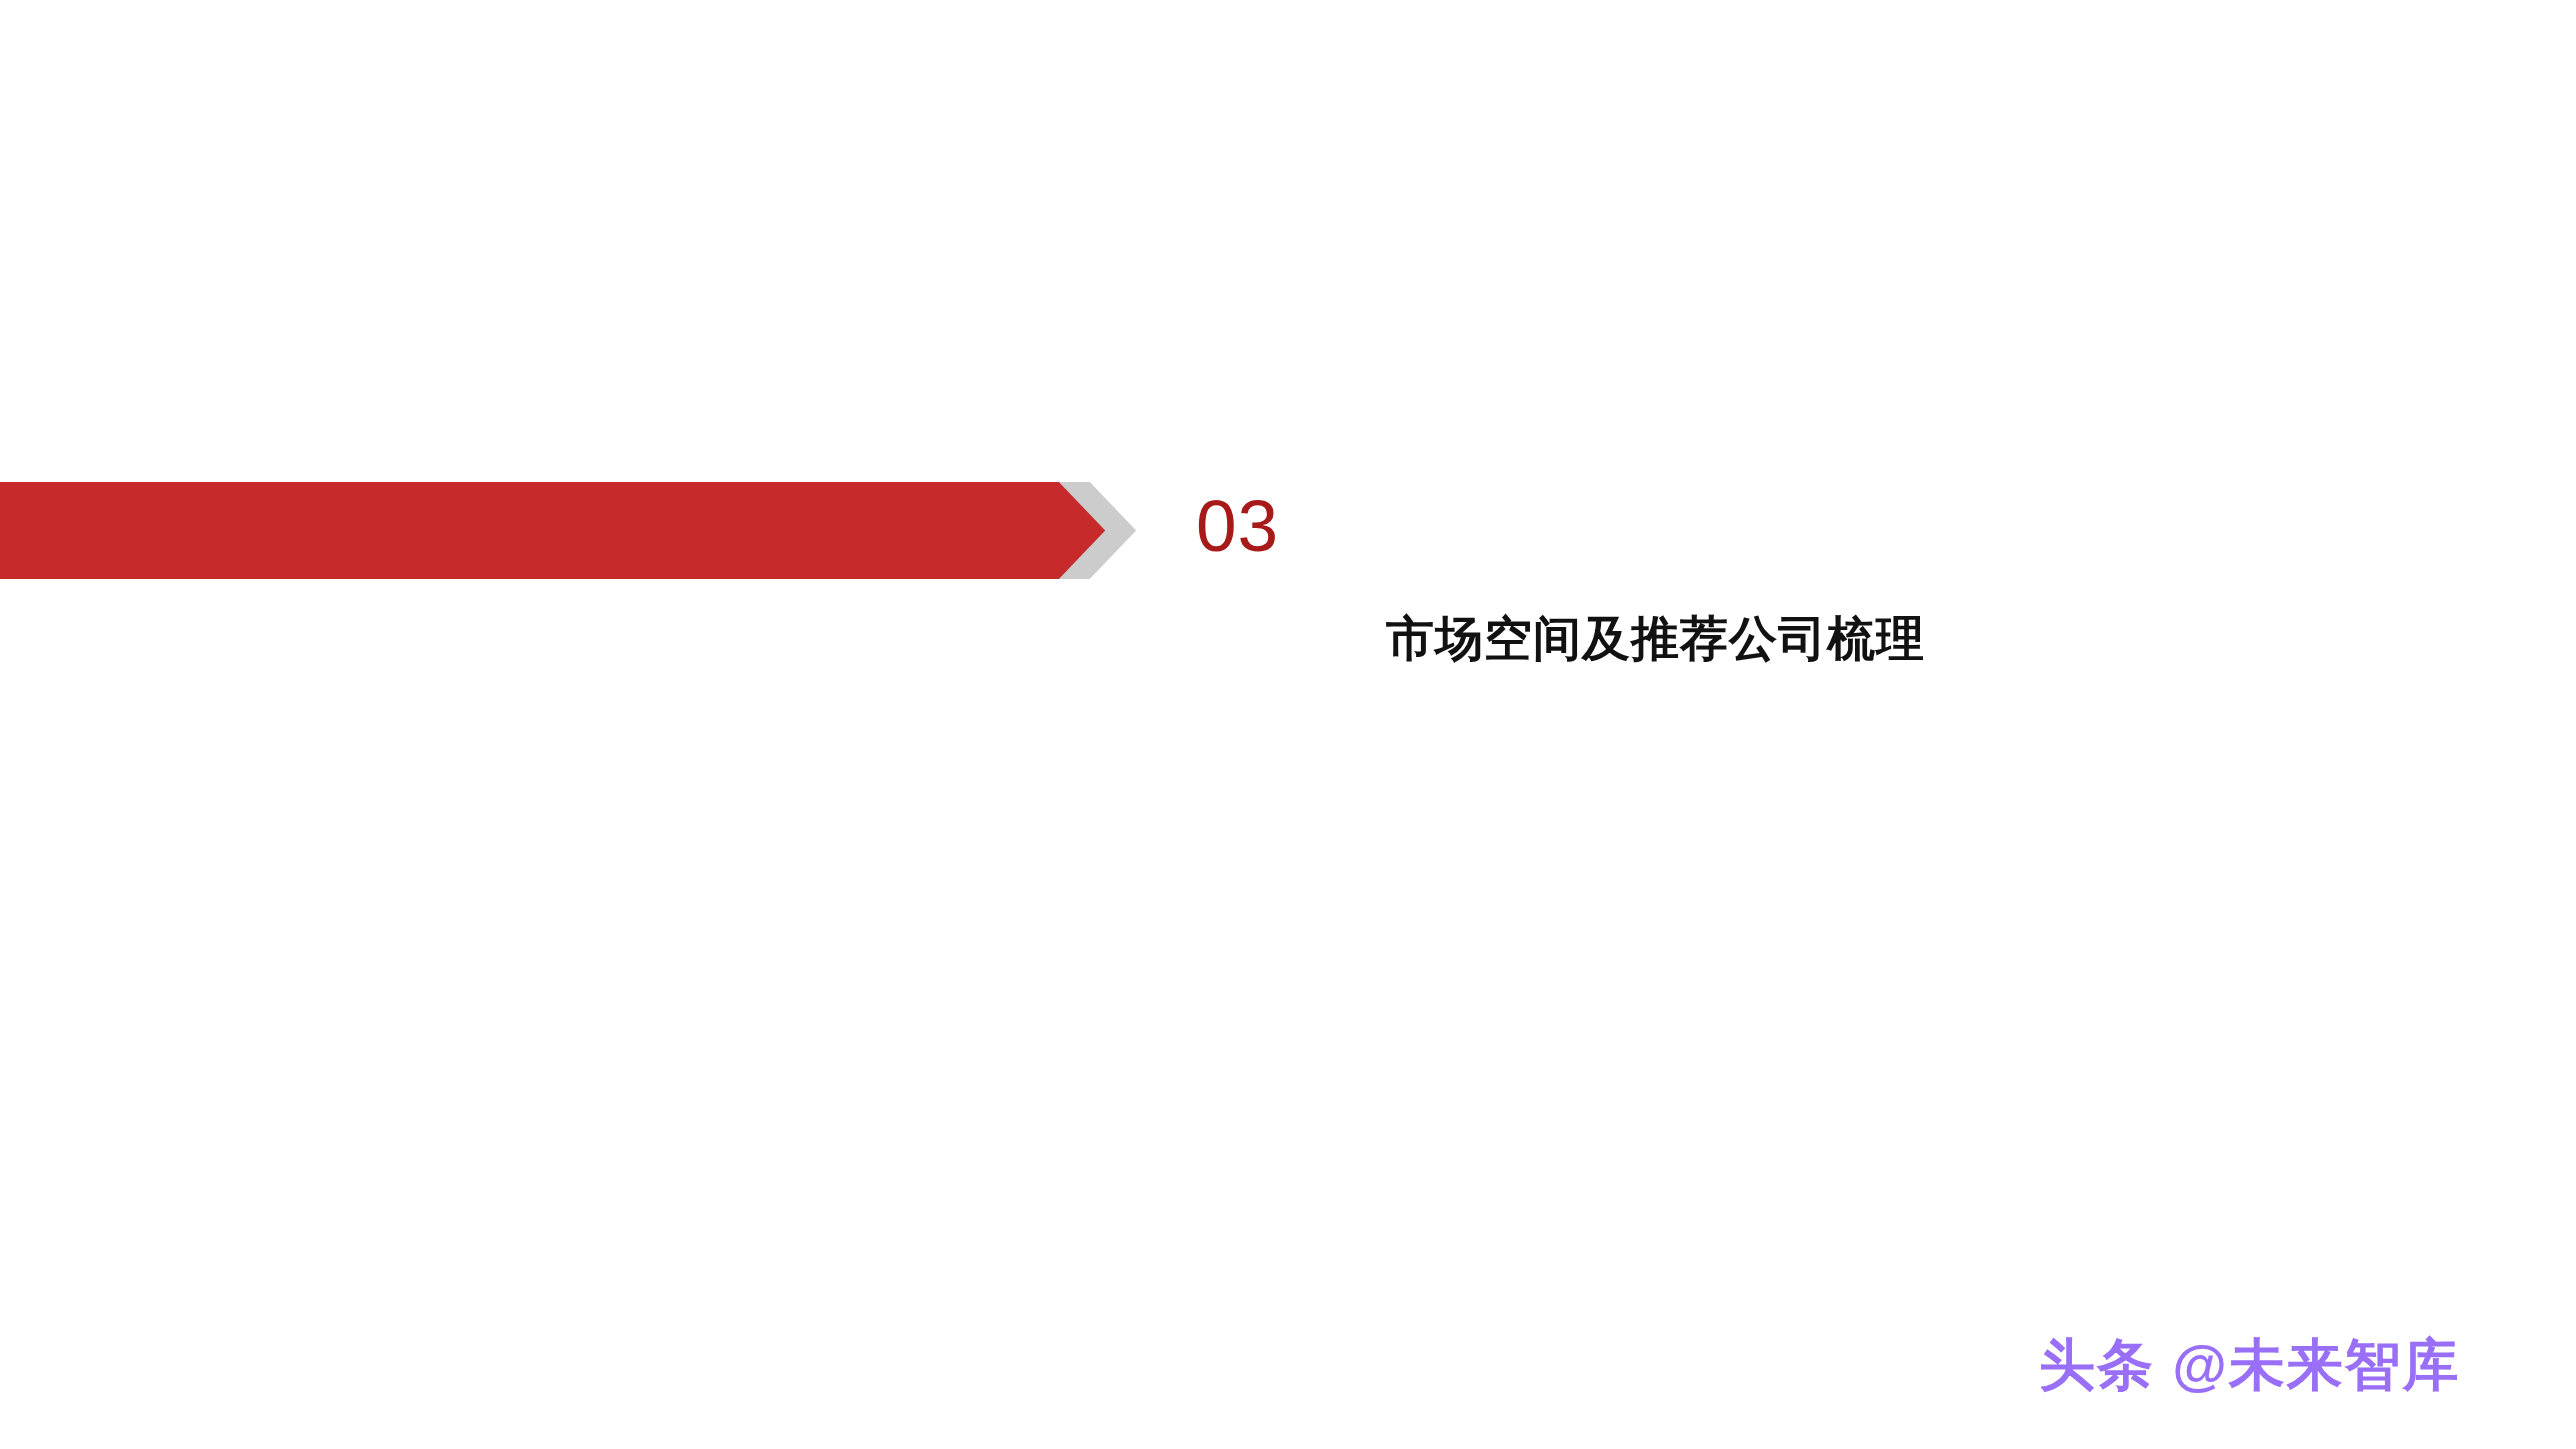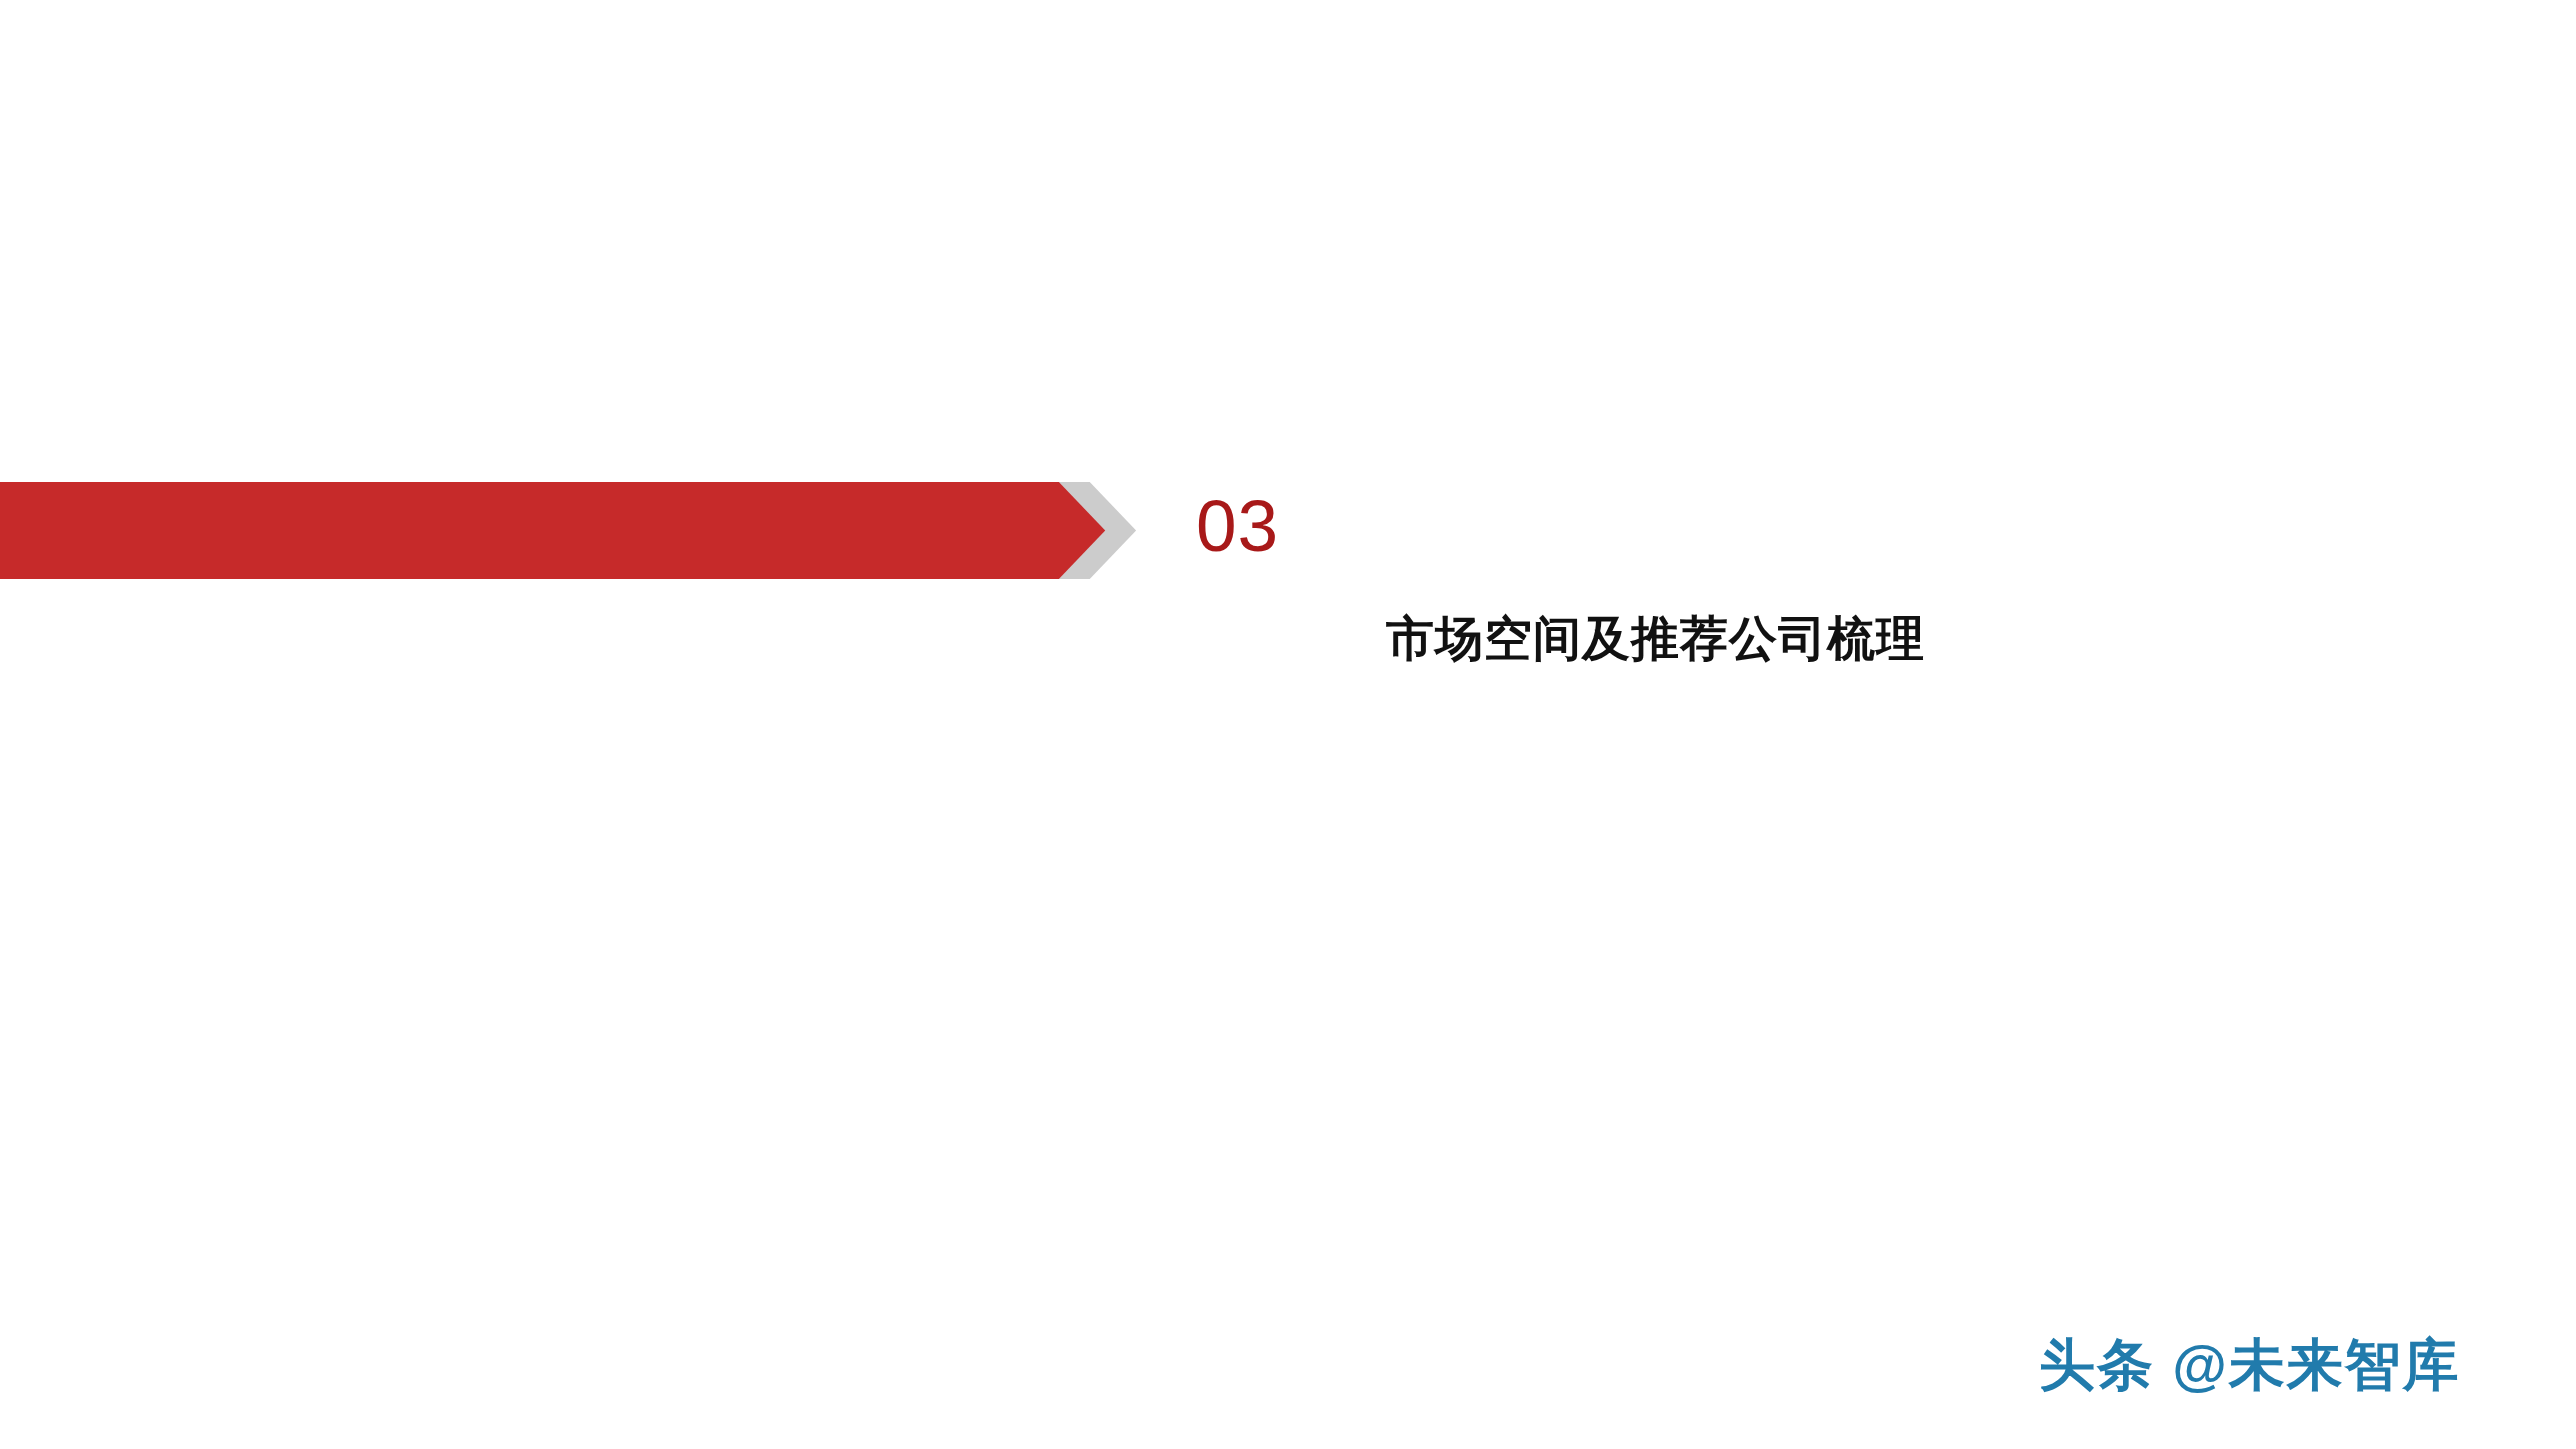--- a/index.html
+++ b/index.html
@@ -63,21 +63,21 @@
   
   .watermark {
     position: absolute;
     left: 2039px;
     top: 1331px;
     font-family: "Liberation Sans", "DejaVu Sans", sans-serif;
     font-size: 56px;
     font-weight: 700;
     letter-spacing: 1.9px;
     line-height: 1.2;
-    color: #0369a1;
+    color: #8b5cf6;
     opacity: 0.88;
     white-space: nowrap;
   }
 </style>
 </head>
 <body>
 
 <div id="slide">
 
   <div class="chevron-band">

